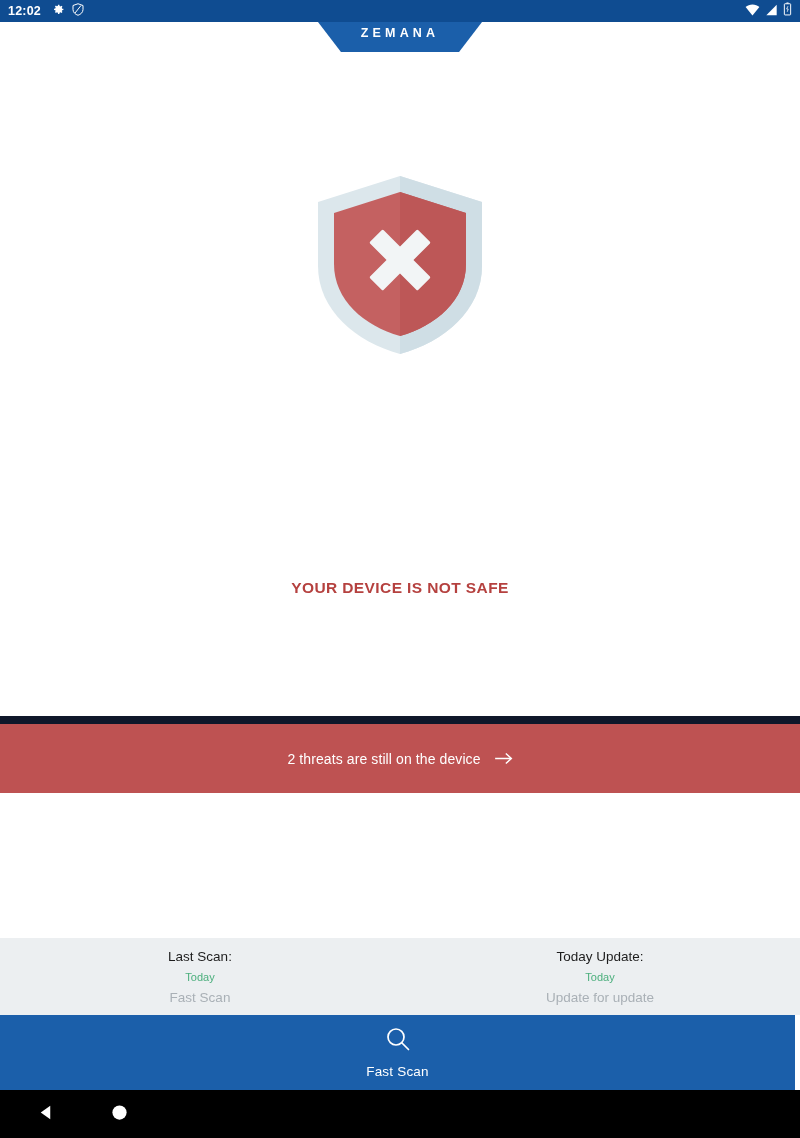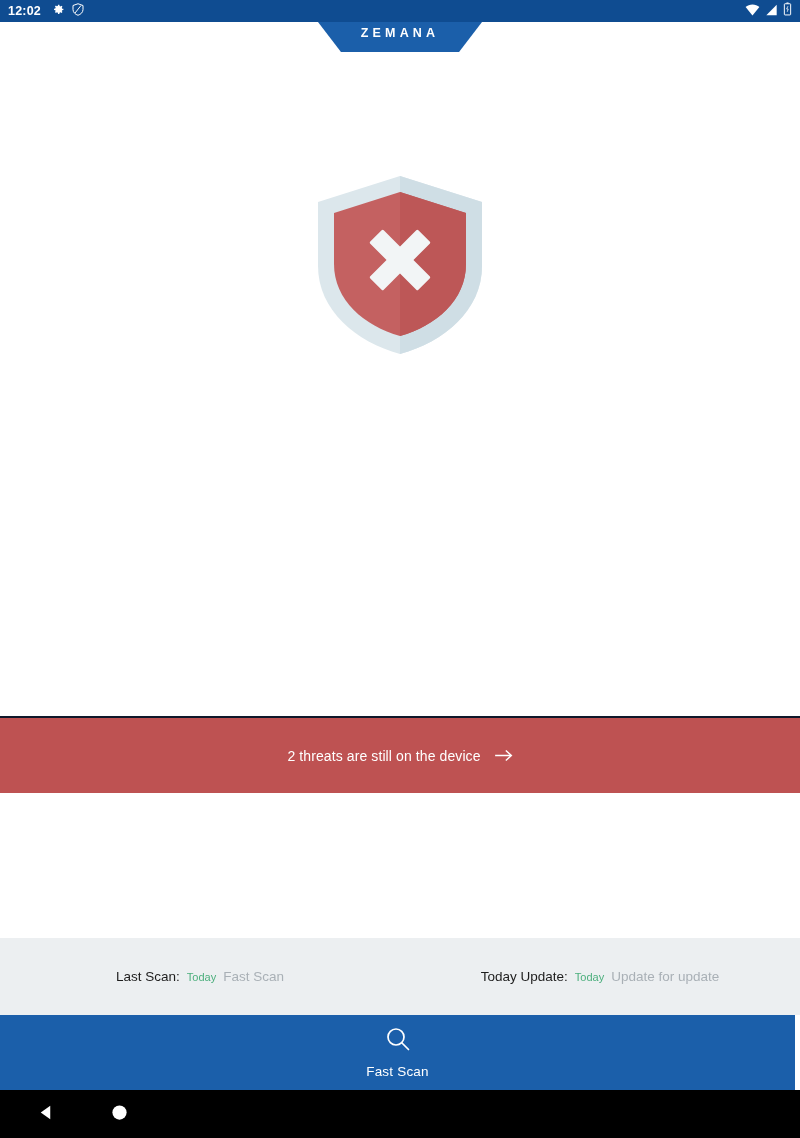--- a/index.html
+++ b/index.html
@@ -55,39 +55,39 @@
   .headline {
     position:absolute; top:579px; left:0; width:800px;
     text-align:center;
     color:#B5413F; font-size:15.5px; font-weight:bold; letter-spacing:0.4px;
   }
 
   
   .threat-banner {
     position:absolute; top:716px; left:0; width:800px; height:77px;
     background:#BE5252;
-    border-top:2px solid #0f172a;
+    border-top:8px solid #0f172a;
     display:flex; align-items:center; justify-content:center;
     cursor:pointer;
   }
   .threat-text {
     color:#ffffff; font-size:14px; letter-spacing:0.1px;
   }
   .threat-arrow {
     margin-left:13px; display:flex; align-items:center;
   }
 
   
   .infobar {
     position:absolute; top:938px; left:0; width:800px; height:77px;
     background:#ECEFF1;
     display:flex;
   }
   .info-col {
-    flex:1; display:flex; flex-direction:row;
+    flex:1; display:flex; flex-direction:column;
     align-items:center; justify-content:center; gap:7px;
   }
   .info-title { font-size:13.5px; color:#1d1d1d; }
   .info-value { font-size:11px; color:#4CAF7D; }
   .info-action { font-size:13.5px; color:#A9B0B6; cursor:pointer; }
 
   
   .actionbar {
     position:absolute; top:1015px; left:0; width:800px; height:75px;
     display:flex; background:#ffffff;
@@ -170,20 +170,21 @@
       <path d="M84 18 L150 39 L150 90 C150 126 120 152 84 162 C48 152 18 126 18 90 L18 39 Z" fill="#C46161"></path>
       <path d="M84 18 L150 39 L150 90 C150 126 120 152 84 162 L84 18 Z" fill="#BD5757"></path>
 
       <g transform="translate(84,86) rotate(45)">
         <rect x="-34" y="-9.5" width="68" height="19" rx="1.5" fill="#F2F5F6"></rect>
         <rect x="-9.5" y="-34" width="19" height="68" rx="1.5" fill="#F2F5F6"></rect>
       </g>
     </svg>
   </div>
 
+  <div class="headline">YOUR DEVICE IS NOT SAFE</div>
 
   <div class="threat-banner">
     <span class="threat-text">2 threats are still on the device</span>
     <span class="threat-arrow">
       <svg width="19" height="13" viewBox="0 0 20 14" fill="none" stroke="#ffffff" stroke-width="1.5">
         <path d="M1 7h17M12.5 1.5L18.5 7l-6 5.5"></path>
       </svg>
     </span>
   </div>
 

